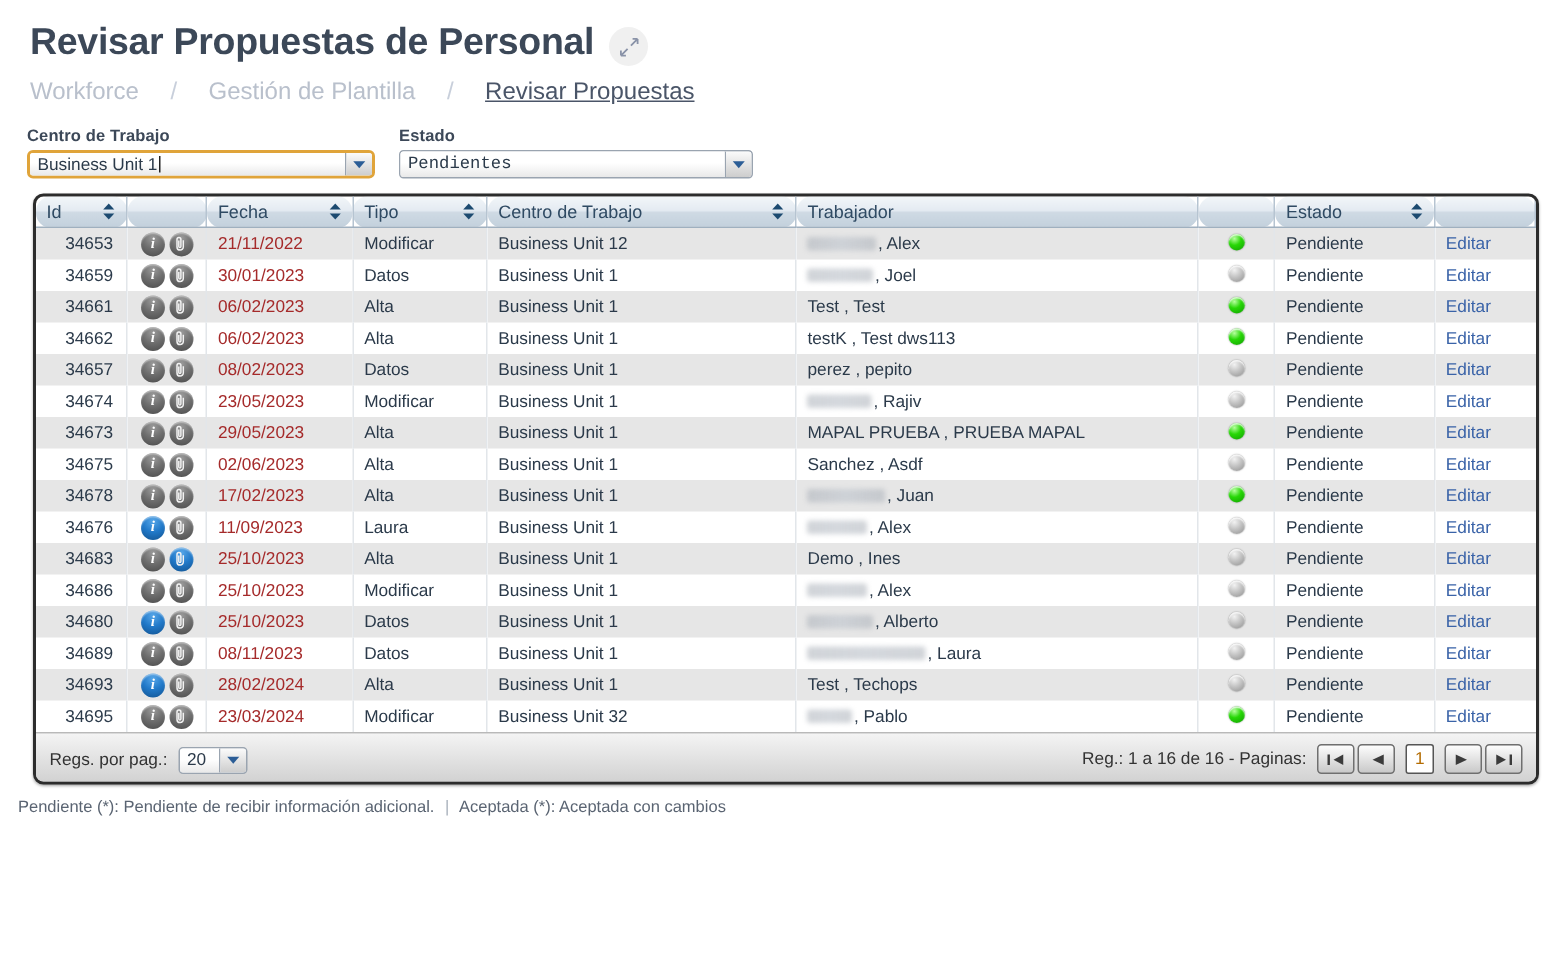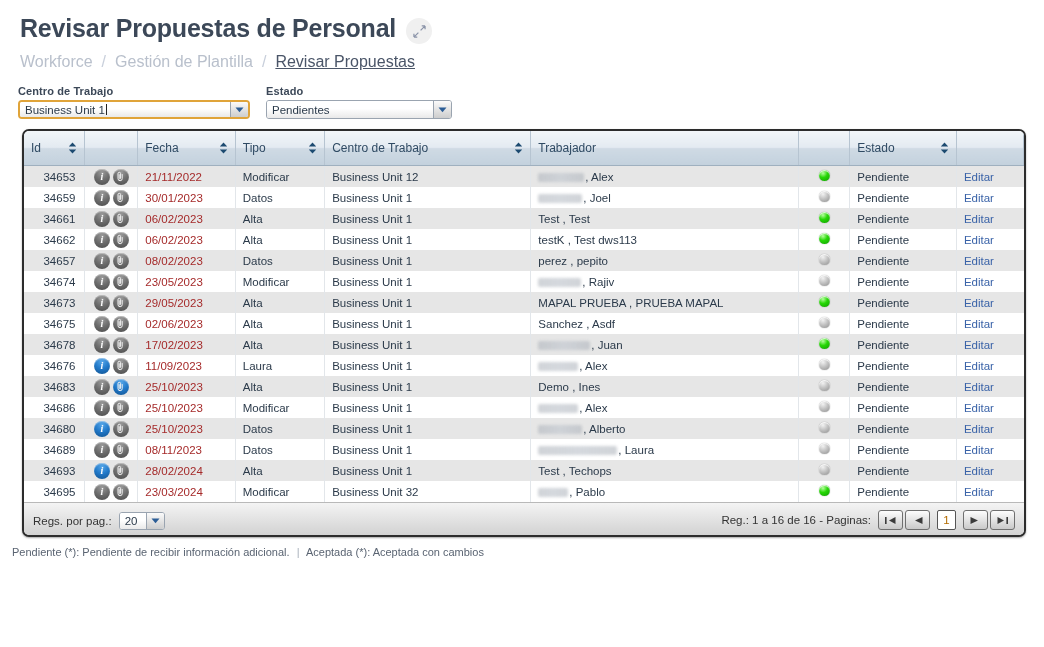--- a/index.html
+++ b/index.html
@@ -18,21 +18,21 @@
   .page-title{
     font-size:25px;font-weight:bold;color:#3c4858;
     letter-spacing:-.2px;line-height:1.1;margin:0;text-align:right;
   }
   .expand-btn{
     width:26px;height:26px;border-radius:50%;
     background:#f0f0f0;display:flex;align-items:center;justify-content:center;
     cursor:pointer;flex:none;margin-top:4px;
   }
   .breadcrumb{
-    margin-top:9px;font-size:16px;color:#b9c0cc;display:flex;align-items:center;gap:9px;
+    margin-top:9px;font-size:16px;color:#b9c0cc;display:flex;align-items:center;gap:21px;
   }
   .breadcrumb .crumb{cursor:pointer;}
   .breadcrumb .crumb.current{color:#4a5568;cursor:default;text-decoration:underline;}
   .breadcrumb .sep{color:#c8cfdb;}
 
   
   .filters{display:flex;gap:0;padding:14px 0 0 18px;}
   .filter-group{display:flex;flex-direction:column;}
   .filter-group.second{margin-left:16px;}
   .filter-label{
@@ -52,40 +52,41 @@
   }
   .combo .caret-cursor{
     display:inline-block;width:1px;height:11px;background:#222;margin-left:1px;
   }
   .combo .combo-arrow{
     width:17px;flex:none;display:flex;align-items:center;justify-content:center;
     background:linear-gradient(to bottom,#fbfbfb,#cdcdcd);
     border-left:1px solid #9aa4b0;border-radius:0 2px 2px 0;
   }
   .combo-w1{width:232px;}
-  .combo-w2{width:186px;}
+  .combo-w2{width:236px;font-family:Liberation Mono, monospace;}
 
   
   .grid-wrap{
     margin:10px 18px 0 22px;
     border:2px solid #2c2c2c;
     border-radius:7px;
     background:#fff;
     overflow:hidden;
     box-shadow:0 1px 2px rgba(0,0,0,.35);
   }
   table.grid{width:100%;border-collapse:collapse;table-layout:fixed;}
   table.grid th{
     background:linear-gradient(to bottom,#f2f6f9 0%,#e3eaf1 48%,#cfdae4 52%,#c3d1dd 100%);
     border-bottom:1px solid #9fb0bf;
     border-right:1px solid #b6c4d1;
-    height:34px;padding:0 7px;
+    height:20px;padding:0 7px;
     font-size:12px;font-weight:normal;color:#2f4a63;
     text-align:left;white-space:nowrap;
     cursor:pointer;
+    border-radius:10px;
   }
   table.grid th.plain{cursor:default;}
   th .th-in{display:flex;align-items:center;justify-content:space-between;gap:6px;}
   .sorter{flex:none;line-height:0;}
   table.grid td{
     height:21px;padding:0 7px;
     font-size:11.5px;color:#2b3a4a;
     border-right:1px solid #e2e6ea;
     white-space:nowrap;overflow:hidden;
     vertical-align:middle;

